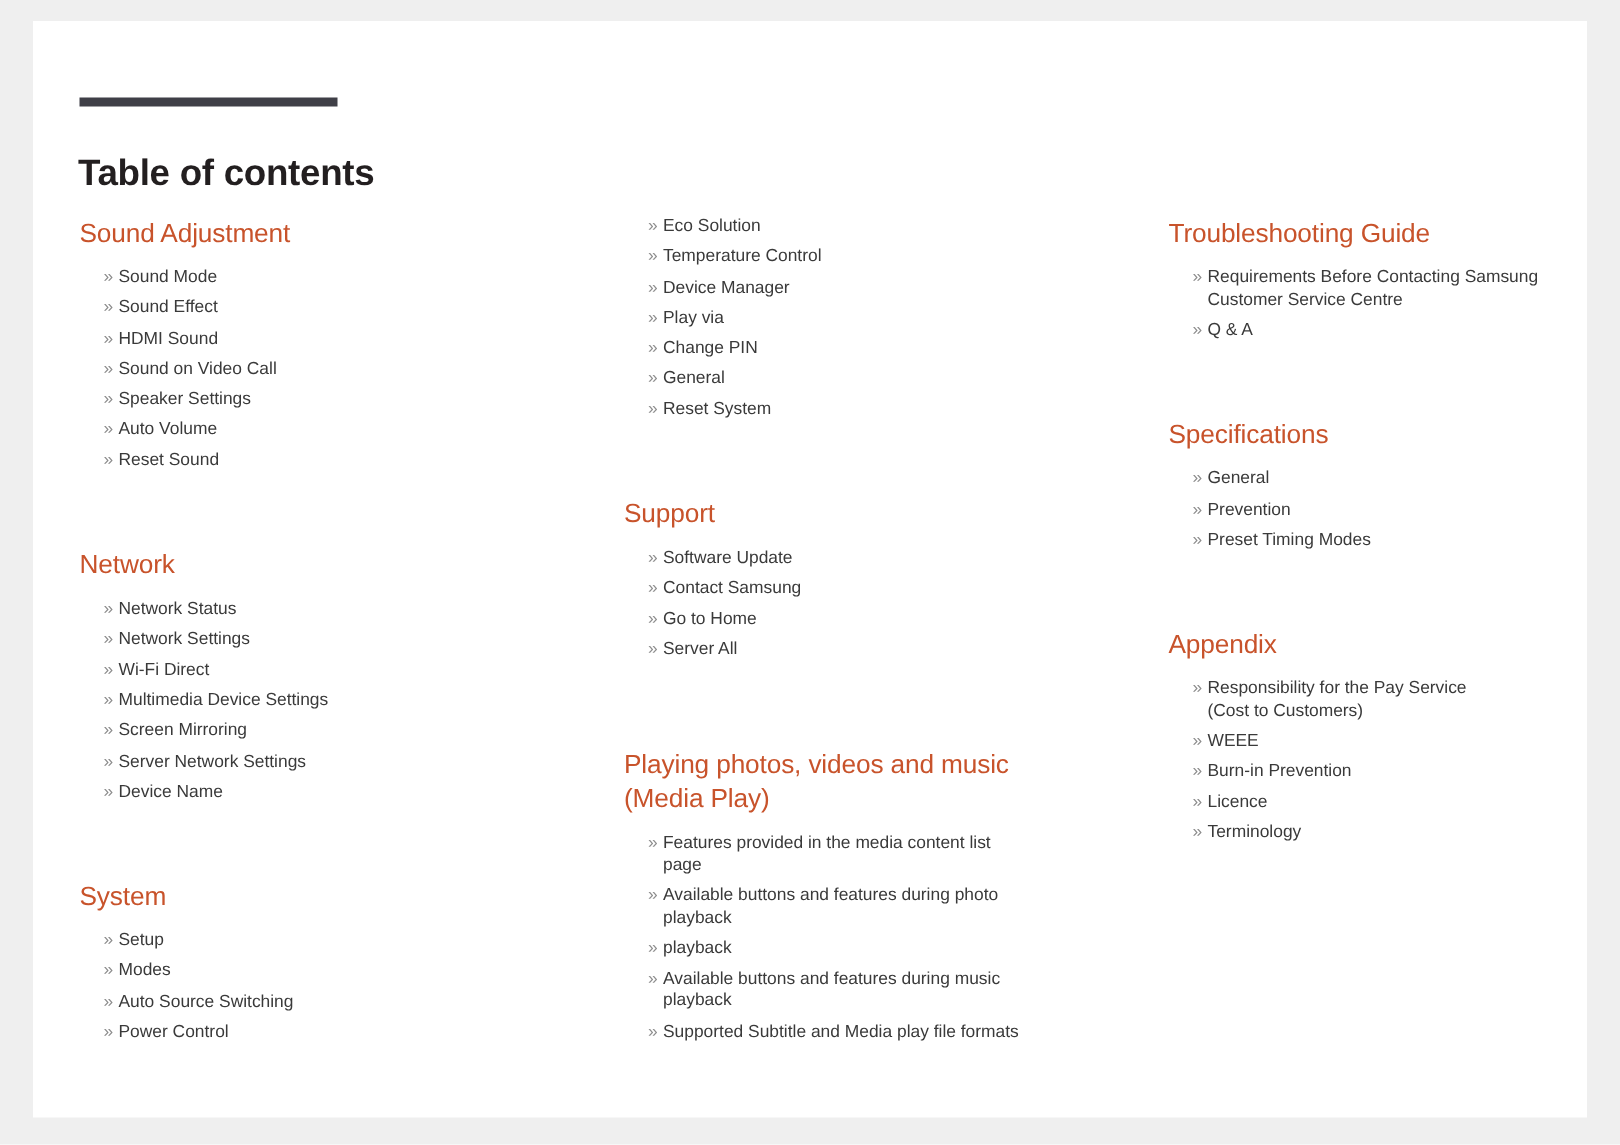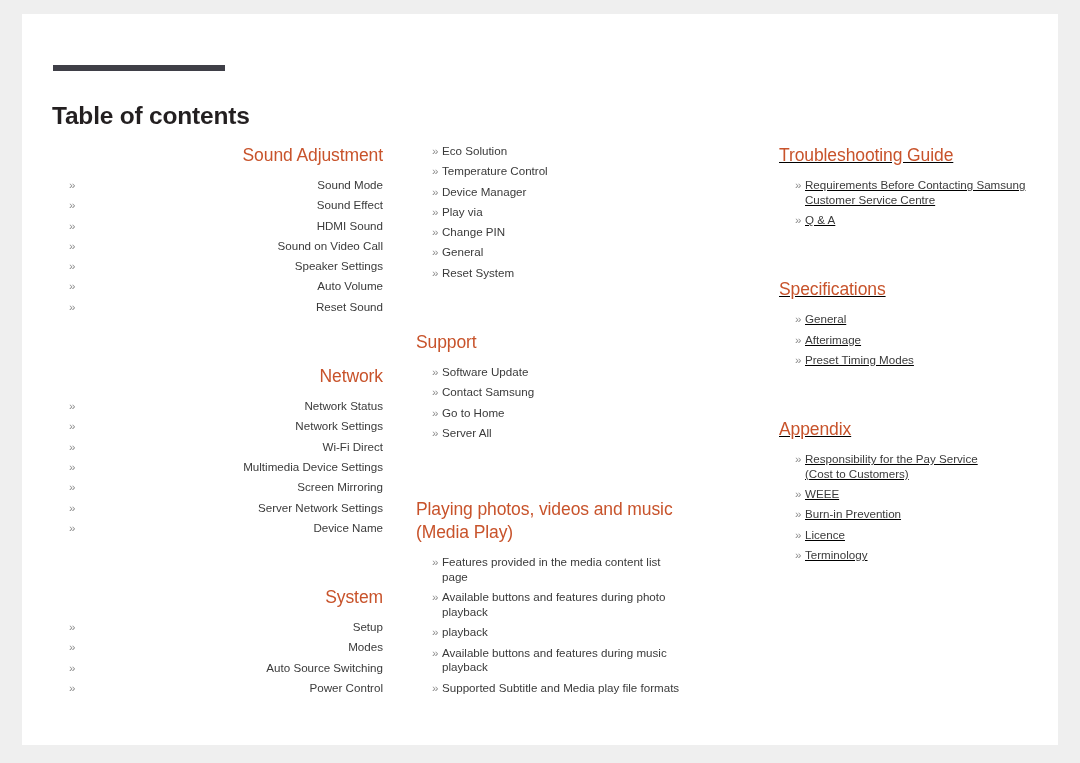--- a/index.html
+++ b/index.html
@@ -47,23 +47,23 @@
     position: absolute;
     left: 0;
     top: 130px;
     width: 1036px;
   }
 
   .col {
     position: absolute;
     top: 0;
   }
-  .col-1 { left: 31px;  width: 330px; text-align: right; }
+  .col-1 { left: 31px;  width: 330px; }
   .col-2 { left: 394px; width: 300px; }
-  .col-3 { left: 757px; width: 270px; text-decoration: underline; }
+  .col-3 { left: 757px; width: 270px; }
 
   .section {
     margin-bottom: 0;
   }
 
   .section-head {
     color: #c8532b;
     font-size: 17.5px;
     line-height: 23px;
     font-weight: normal;
@@ -382,21 +382,21 @@
           <ul class="items">
             <li class="item">
               <span class="bullet">»</span>
               <span class="txt">
                 <span class="ln">General</span>
               </span>
             </li>
             <li class="item">
               <span class="bullet">»</span>
               <span class="txt">
-                <span class="ln">Afterimage</span>
+                <span class="ln">Prevention</span>
               </span>
             </li>
             <li class="item">
               <span class="bullet">»</span>
               <span class="txt">
                 <span class="ln">Preset Timing Modes</span>
               </span>
             </li>
           </ul>
         </div>

